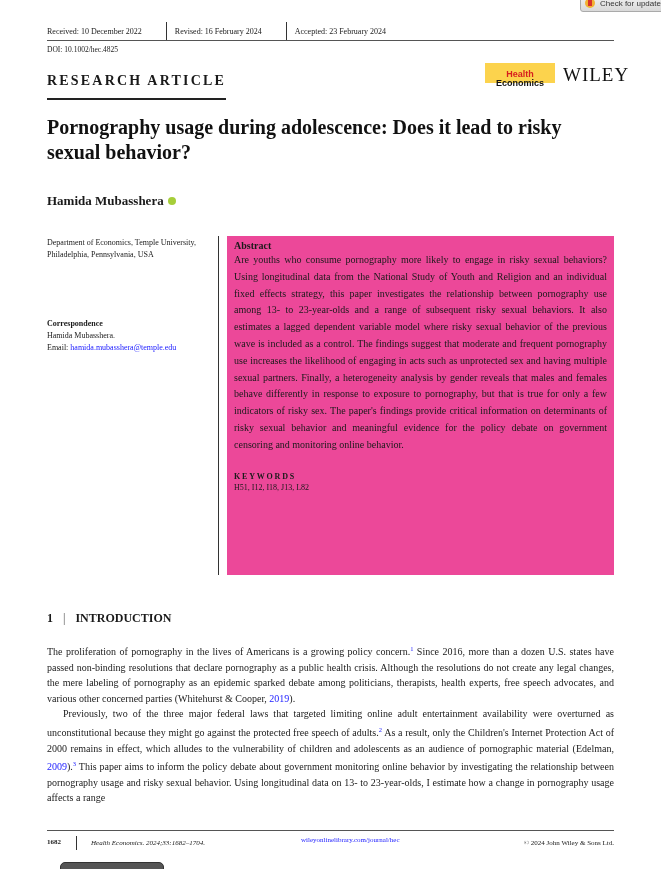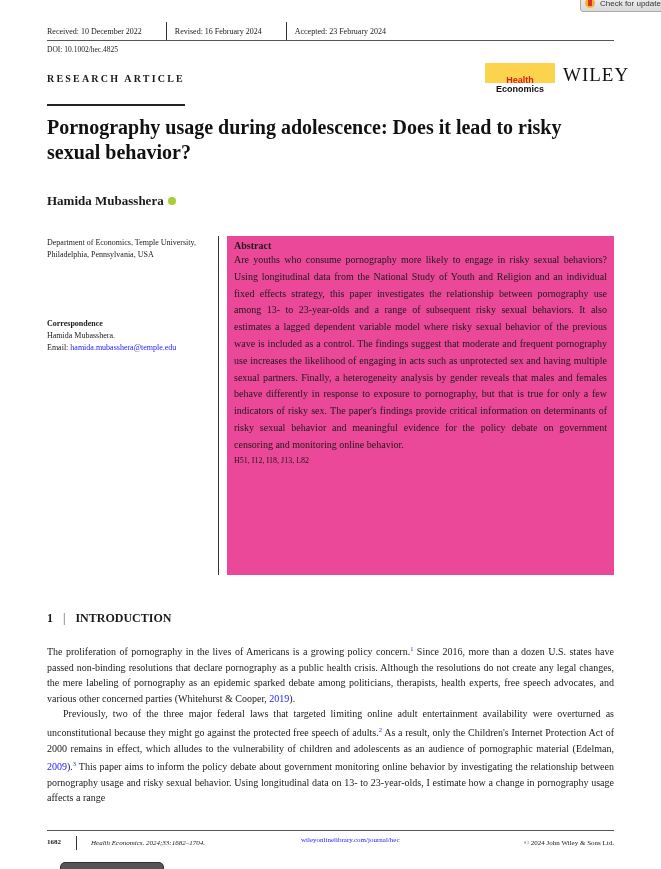--- a/index.html
+++ b/index.html
@@ -19,25 +19,25 @@
     width: 10px; height: 10px; border-radius: 50%; background: #f2b233; margin-right: 5px;
     position: relative; flex: 0 0 auto;
   }
   .check-updates .badge::after {
     content: ""; position: absolute; left: 3px; top: 2px; width: 4px; height: 6px; background: #d8322b;
   }
   .dates { top: 22px; left: 47px; width: 567px; height: 18px; border-bottom: 1px solid #555; display: flex; align-items: center; font-size: 8px; }
   .dates span { padding-right: 24px; margin-right: 8px; }
   .dates .sep { border-right: 1px solid #333; height: 18px; display: flex; align-items: center; }
   .doi { top: 45px; left: 47px; font-size: 7.5px; }
-  .article-type { top: 73px; left: 47px; font-size: 10px; font-weight: bold; letter-spacing: 2.2px; padding-bottom: 20px; border-bottom: 2px solid #222; }
+  .article-type { top: 73px; left: 47px; font-size: 14px; font-weight: bold; letter-spacing: 2.2px; padding-bottom: 9px; border-bottom: 2px solid #222; }
   .journal-logo {
     top: 63px; left: 485px; width: 70px; height: 20px; background: #fcd34d;
     font-family: "Liberation Sans", sans-serif; font-weight: bold; font-size: 9px; line-height: 9px;
-    text-align: center; padding-top: 13px; box-sizing: border-box;
+    text-align: center; padding-top: 7px; box-sizing: border-box;
   }
   .journal-logo .l1 { color: #d71e1e; display: block; }
   .journal-logo .l2 { color: #111; display: block; }
   .publisher { top: 64px; left: 563px; font-size: 19px; letter-spacing: 1px; color: #111; }
   .title { top: 115px; left: 47px; width: 560px; font-size: 20px; font-weight: bold; line-height: 25px; color: #111; }
   .author { top: 193px; left: 47px; font-size: 13px; font-weight: bold; display: flex; align-items: center; }
   .orcid { display: inline-block; width: 8px; height: 8px; border-radius: 50%; background: #a6ce39; margin-left: 4px; }
   .affil { top: 237px; left: 47px; width: 170px; font-size: 8px; line-height: 12px; }
   .corr { top: 285px; left: 47px; width: 170px; font-size: 8px; line-height: 12px; }
   .corr .label { font-weight: bold; margin-top: 33px; }
@@ -100,20 +100,21 @@
   <div class="label">Correspondence</div>
   <div>Hamida Mubasshera.</div>
   <div><span>Email: </span><a>hamida.mubasshera@temple.edu</a></div>
 </div>
 
 <div class="abs vline"></div>
 
 <div class="abs abstract-box">
   <div class="h">Abstract</div>
   <div class="body">Are youths who consume pornography more likely to engage in risky sexual behaviors? Using longitudinal data from the National Study of Youth and Religion and an individual fixed effects strategy, this paper investigates the relationship between pornography use among 13- to 23-year-olds and a range of subsequent risky sexual behaviors. It also estimates a lagged dependent variable model where risky sexual behavior of the previous wave is included as a control. The findings suggest that moderate and frequent pornography use increases the likelihood of engaging in acts such as unprotected sex and having multiple sexual partners. Finally, a heterogeneity analysis by gender reveals that males and females behave differently in response to exposure to pornography, but that is true for only a few indicators of risky sex. The paper's findings provide critical information on determinants of risky sexual behavior and meaningful evidence for the policy debate on government censoring and monitoring online behavior.</div>
+  <div class="kw-head">KEYWORDS</div>
   <div class="jel-body">H51, I12, I18, J13, L82</div>
 </div>
 
 <div class="abs section">
   <span>1</span>
   <span class="bar">|</span>
   <span>INTRODUCTION</span>
 </div>
 
 <div class="abs intro">

